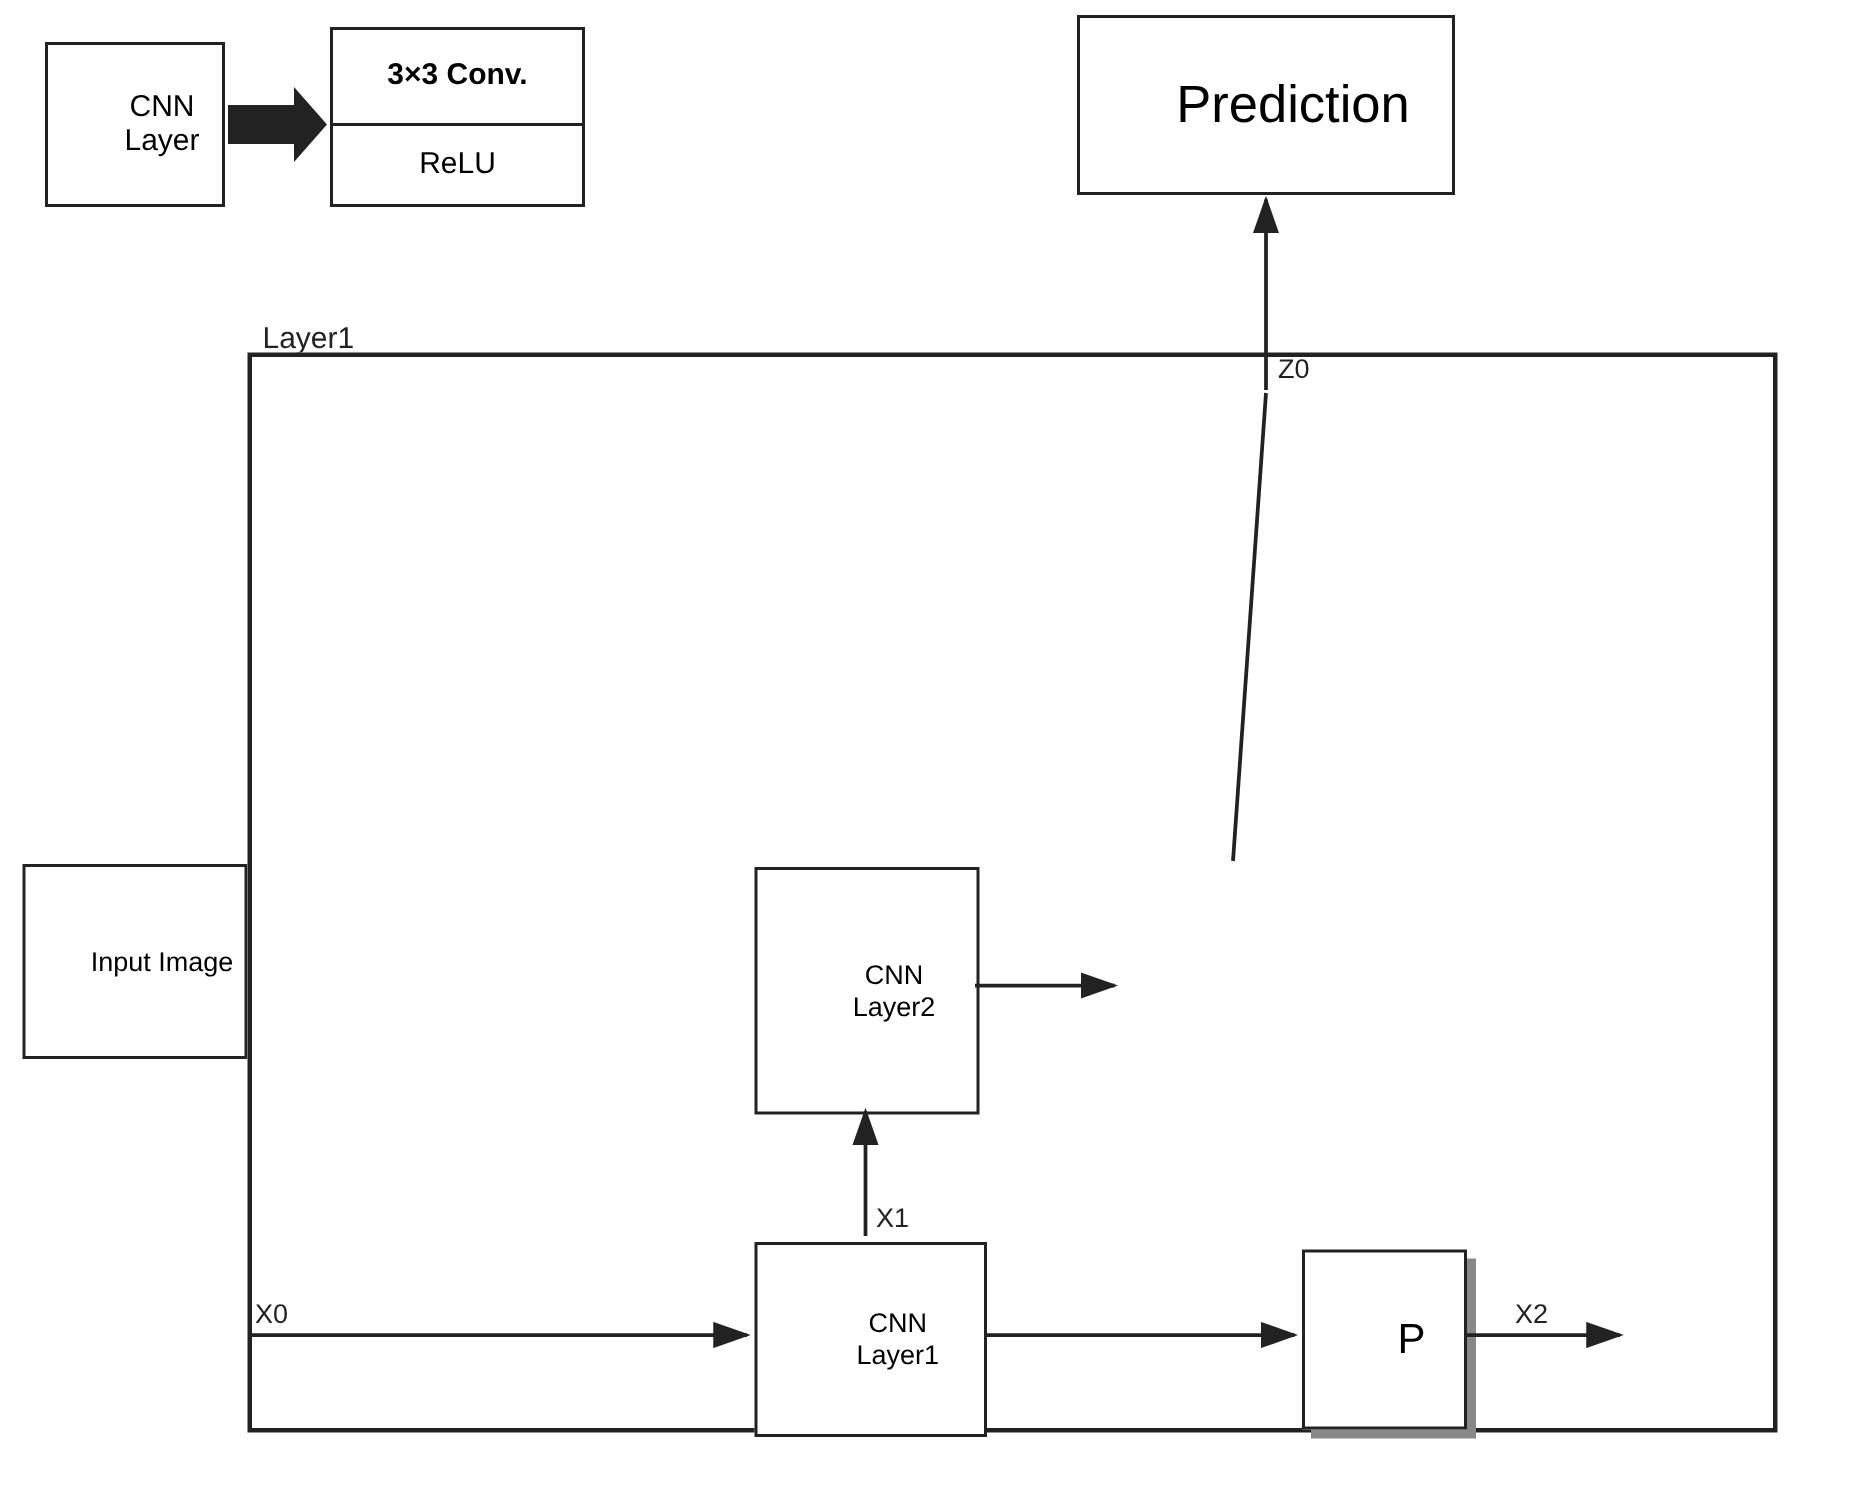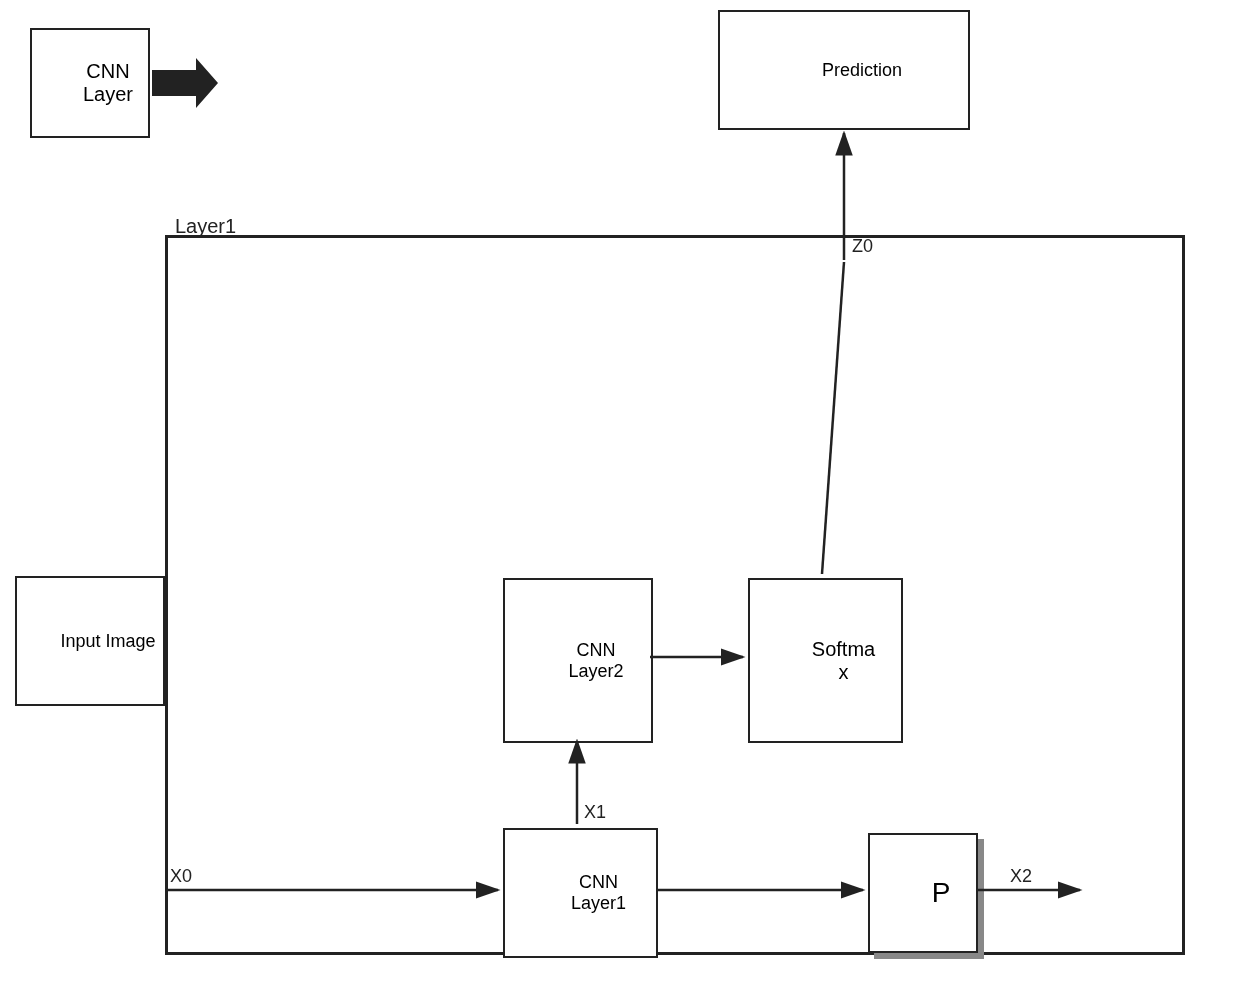--- a/index.html
+++ b/index.html
@@ -63,21 +63,21 @@
       display: flex;
       align-items: center;
       justify-content: center;
       font-size: 20px;
     }
 
     
     #prediction-box {
       left: 718px; top: 10px;
       width: 252px; height: 120px;
-      font-size: 18px;
+      font-size: 35px;
     }
 
     
     #layer1-container {
       position: absolute;
       left: 165px; top: 235px;
       width: 1020px; height: 720px;
       border: 3.5px solid #222;
       background: #fff;
     }
@@ -143,40 +143,44 @@
 </head>
 <body>
 
 <div class="diagram-container">
 
   <div class="box" id="cnn-layer-legend">
     <span style="white-space:pre-line;">CNN
 Layer</span>
   </div>
 
+  <div class="box" id="conv-legend" style="flex-direction:column; padding:0;">
+    <div id="conv-legend-top">
+      <span>3×3 Conv.</span>
+    </div>
+    <div id="conv-legend-bottom">
+      <span>ReLU</span>
+    </div>
+  </div>
 
   <div class="box" id="prediction-box">
     <span>Prediction</span>
   </div>
 
   <div id="layer1-label">
     <span>Layer1</span>
   </div>
 
   <div id="layer1-container">
 
     <div class="box" id="cnn-layer2-box">
       <span style="white-space:pre-line;">CNN
 Layer2</span>
     </div>
 
-    <div class="box" id="softmax-box">
-      <span style="white-space:pre-line;">Softma
-x</span>
-    </div>
 
     <div class="box" id="cnn-layer1-box">
       <span style="white-space:pre-line;">CNN
 Layer1</span>
     </div>
 
     <div class="box" id="p-box">
       <span>P</span>
     </div>
 

